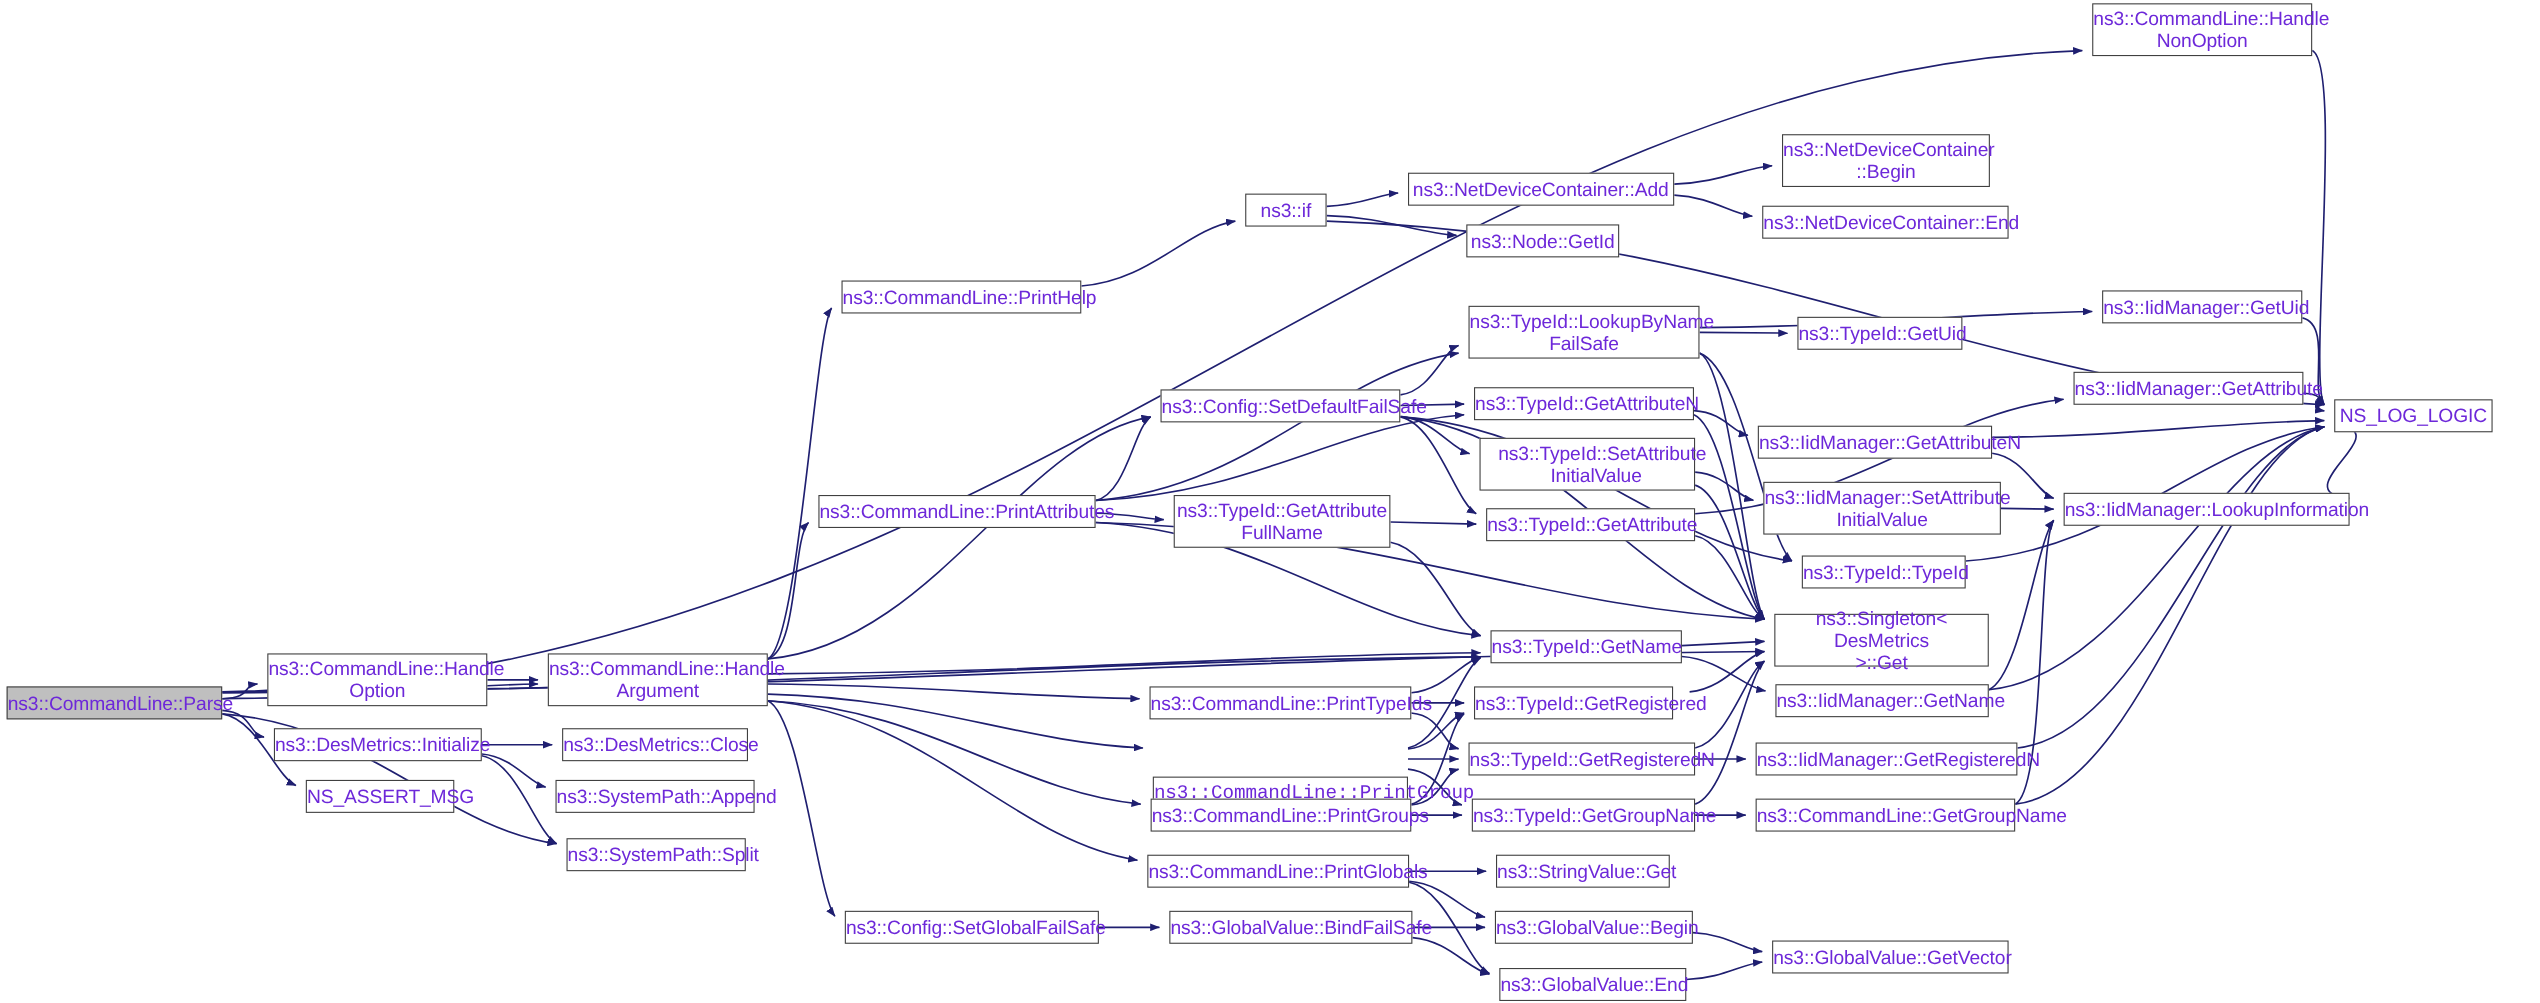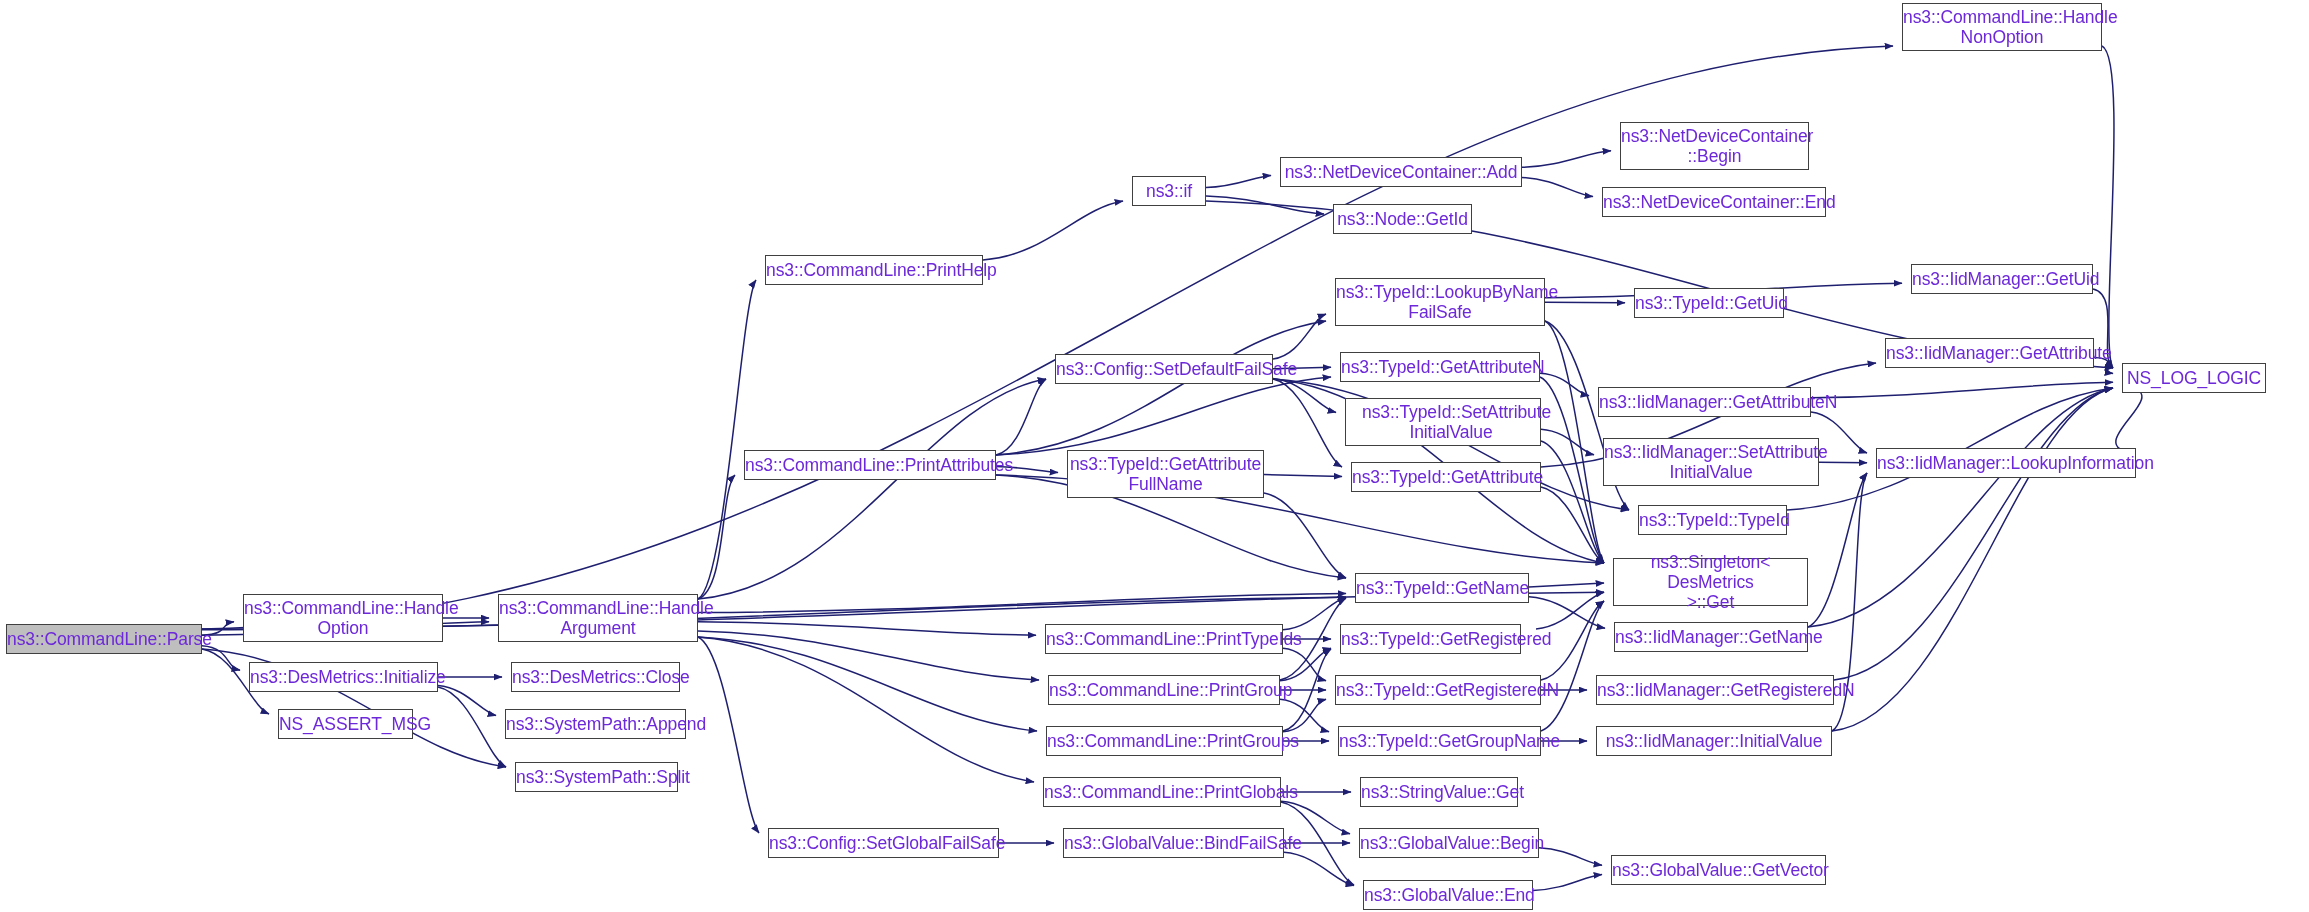--- a/index.html
+++ b/index.html
@@ -162,26 +162,26 @@
       <div class="node" style="left: 249px; top: 662px; width: 189px; height: 30px;"><span class="lbl">ns3::DesMetrics::Initialize</span></div>
       <div class="node" style="left: 278px; top: 709px; width: 135px; height: 30px;"><span class="lbl">NS_ASSERT_MSG</span></div>
       <div class="node" style="left: 498px; top: 594px; width: 200px; height: 48px;"><span class="lbl">ns3::CommandLine::Handle
 Argument</span></div>
       <div class="node" style="left: 511px; top: 662px; width: 169px; height: 30px;"><span class="lbl">ns3::DesMetrics::Close</span></div>
       <div class="node" style="left: 505px; top: 709px; width: 181px; height: 30px;"><span class="lbl">ns3::SystemPath::Append</span></div>
       <div class="node" style="left: 515px; top: 762px; width: 163px; height: 30px;"><span class="lbl">ns3::SystemPath::Split</span></div>
       <div class="node" style="left: 765px; top: 255px; width: 218px; height: 30px;"><span class="lbl">ns3::CommandLine::PrintHelp</span></div>
       <div class="node" style="left: 744px; top: 450px; width: 252px; height: 30px;"><span class="lbl">ns3::CommandLine::PrintAttributes</span></div>
       <div class="node" style="left: 1045px; top: 624px; width: 238px; height: 30px;"><span class="lbl">ns3::CommandLine::PrintTypeIds</span></div>
-      <div class="node" style="left: 1048px; top: 675px; width: 232px; height: 30px;"><span class="lbl">ns3::CommandLine::PrintGroup</span></div>
+      <div class="node" style="left: 1048px; top: 706px; width: 232px; height: 30px; font-family: Liberation Mono, monospace;"><span class="lbl">ns3::CommandLine::PrintGroup</span></div>
       <div class="node" style="left: 1046px; top: 726px; width: 237px; height: 30px;"><span class="lbl">ns3::CommandLine::PrintGroups</span></div>
       <div class="node" style="left: 1043px; top: 777px; width: 238px; height: 30px;"><span class="lbl">ns3::CommandLine::PrintGlobals</span></div>
       <div class="node" style="left: 768px; top: 828px; width: 231px; height: 30px;"><span class="lbl">ns3::Config::SetGlobalFailSafe</span></div>
       <div class="node" style="left: 1132px; top: 176px; width: 74px; height: 30px;"><span class="lbl">ns3::if</span></div>
-      <div class="node" style="left: 1280px; top: 157px; width: 242px; height: 30px;"><span class="lbl">ns3::NetDeviceContainer::Add</span></div>
+      <div class="node" style="left: 1280px; top: 157px; width: 242px; height: 30px; justify-content: flex-end;"><span class="lbl">ns3::NetDeviceContainer::Add</span></div>
       <div class="node" style="left: 1333px; top: 204px; width: 139px; height: 30px;"><span class="lbl">ns3::Node::GetId</span></div>
       <div class="node" style="left: 1620px; top: 122px; width: 189px; height: 48px;"><span class="lbl">ns3::NetDeviceContainer
 ::Begin</span></div>
       <div class="node" style="left: 1602px; top: 187px; width: 224px; height: 30px;"><span class="lbl">ns3::NetDeviceContainer::End</span></div>
       <div class="node" style="left: 1902px; top: 3px; width: 200px; height: 48px;"><span class="lbl">ns3::CommandLine::Handle
 NonOption</span></div>
       <div class="node" style="left: 1335px; top: 278px; width: 210px; height: 48px;"><span class="lbl">ns3::TypeId::LookupByName
 FailSafe</span></div>
       <div class="node" style="left: 1055px; top: 354px; width: 218px; height: 30px;"><span class="lbl">ns3::Config::SetDefaultFailSafe</span></div>
       <div class="node" style="left: 1340px; top: 352px; width: 200px; height: 30px;"><span class="lbl">ns3::TypeId::GetAttributeN</span></div>
@@ -200,20 +200,20 @@
       <div class="node" style="left: 2122px; top: 363px; width: 144px; height: 30px;"><span class="lbl">NS_LOG_LOGIC</span></div>
       <div class="node" style="left: 1638px; top: 505px; width: 149px; height: 30px;"><span class="lbl">ns3::TypeId::TypeId</span></div>
       <div class="node" style="left: 1355px; top: 573px; width: 174px; height: 30px;"><span class="lbl">ns3::TypeId::GetName</span></div>
       <div class="node" style="left: 1613px; top: 558px; width: 195px; height: 48px;"><span class="lbl">ns3::Singleton&lt; DesMetrics
 &gt;::Get</span></div>
       <div class="node" style="left: 1340px; top: 624px; width: 181px; height: 30px;"><span class="lbl">ns3::TypeId::GetRegistered</span></div>
       <div class="node" style="left: 1614px; top: 622px; width: 194px; height: 30px;"><span class="lbl">ns3::IidManager::GetName</span></div>
       <div class="node" style="left: 1335px; top: 675px; width: 206px; height: 30px;"><span class="lbl">ns3::TypeId::GetRegisteredN</span></div>
       <div class="node" style="left: 1596px; top: 675px; width: 238px; height: 30px;"><span class="lbl">ns3::IidManager::GetRegisteredN</span></div>
       <div class="node" style="left: 1338px; top: 726px; width: 203px; height: 30px;"><span class="lbl">ns3::TypeId::GetGroupName</span></div>
-      <div class="node" style="left: 1596px; top: 726px; width: 236px; height: 30px;"><span class="lbl">ns3::IidManager::InitialValue</span></div>
+      <div class="node" style="left: 1596px; top: 726px; width: 236px; height: 30px;"><span class="lbl">ns3::CommandLine::GetGroupName</span></div>
       <div class="node" style="left: 1360px; top: 777px; width: 158px; height: 30px;"><span class="lbl">ns3::StringValue::Get</span></div>
       <div class="node" style="left: 1063px; top: 828px; width: 221px; height: 30px;"><span class="lbl">ns3::GlobalValue::BindFailSafe</span></div>
       <div class="node" style="left: 1359px; top: 828px; width: 180px; height: 30px;"><span class="lbl">ns3::GlobalValue::Begin</span></div>
       <div class="node" style="left: 1363px; top: 880px; width: 170px; height: 30px;"><span class="lbl">ns3::GlobalValue::End</span></div>
       <div class="node" style="left: 1611px; top: 855px; width: 215px; height: 30px;"><span class="lbl">ns3::GlobalValue::GetVector</span></div>
     </div>
 </div>
 
 </body></html>

